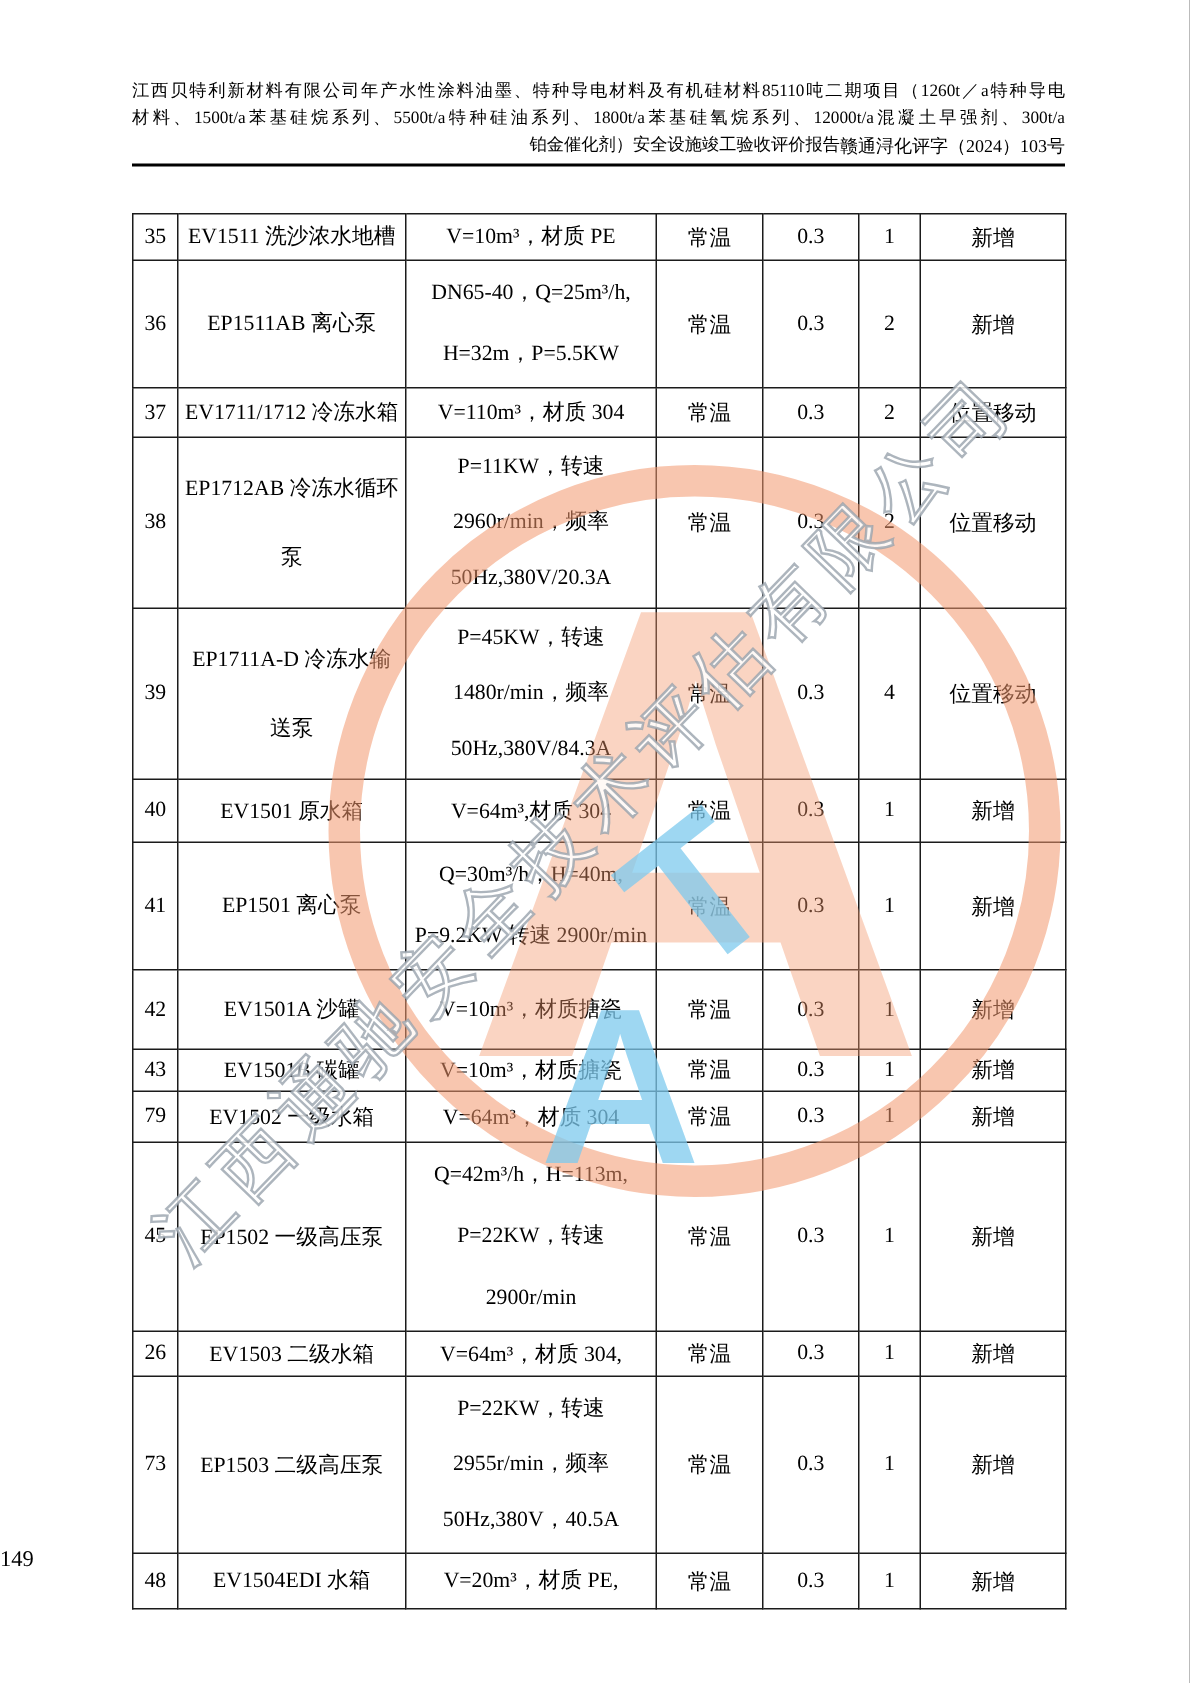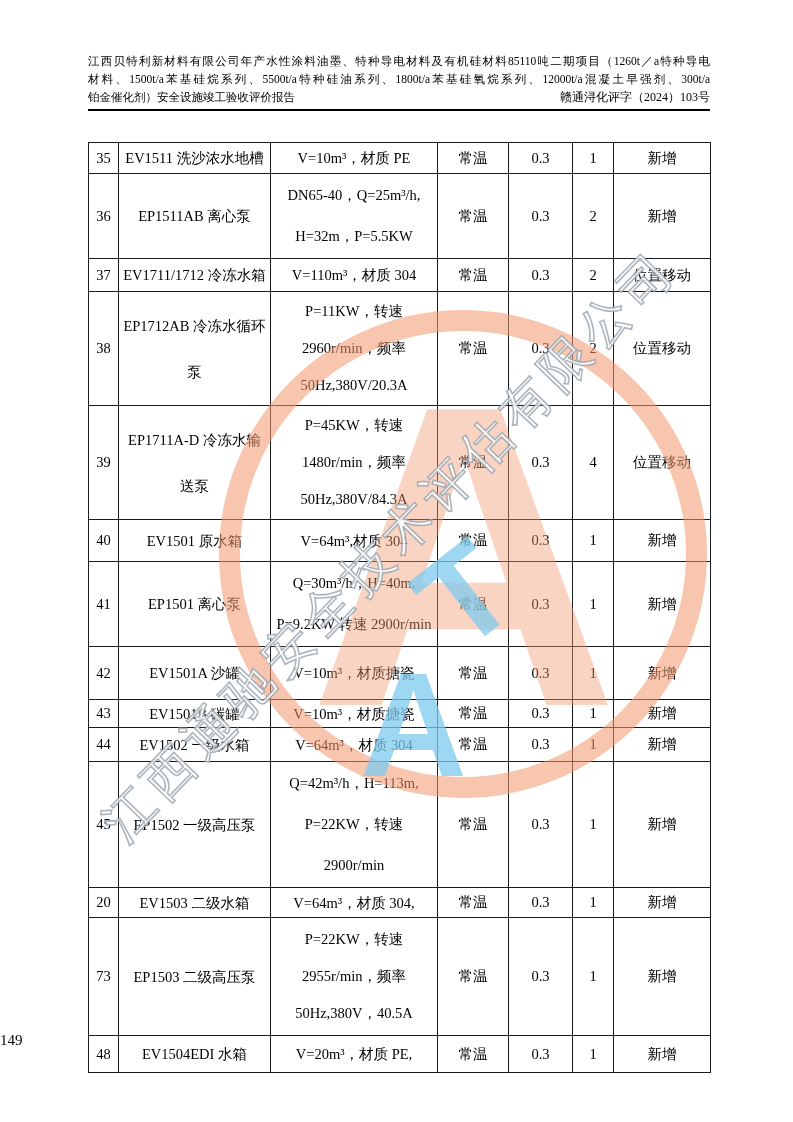--- a/index.html
+++ b/index.html
@@ -13,21 +13,21 @@
     overflow:hidden;
   }
   
   .header{
     position:absolute;left:88px;top:52px;width:622px;
     font-size:11.5px;line-height:18px;
     border-bottom:2px solid #000;
     padding-bottom:3px;
   }
   .h-line{white-space:nowrap;overflow:hidden;text-align:justify;text-align-last:justify;}
-  .h-line3{display:flex;justify-content:space-between;align-items:flex-end;}
+  .h-line3{display:flex;justify-content:flex-end;align-items:flex-end;}
   .docnum{font-weight:normal;font-size:12px;white-space:nowrap;}
   
   table.equip{
     position:absolute;left:88px;top:142px;
     width:622px;
     border-collapse:collapse;
     table-layout:fixed;
     z-index:1;
   }
   table.equip td{
@@ -223,21 +223,21 @@
           <td class="name">EV1501B 碳罐</td>
           <td class="spec">
             <div>V=10m³，材质搪瓷</div>
           </td>
           <td class="temp">常温</td>
           <td class="pressure">0.3</td>
           <td class="qty">1</td>
           <td class="status">新增</td>
         </tr>
         <tr class="lines-1">
-          <td class="no">44</td>
+          <td class="no">79</td>
           <td class="name">EV1502 一级水箱</td>
           <td class="spec">
             <div>V=64m³，材质 304</div>
           </td>
           <td class="temp">常温</td>
           <td class="pressure">0.3</td>
           <td class="qty">1</td>
           <td class="status">新增</td>
         </tr>
         <tr class="lines-2">
@@ -246,21 +246,21 @@
           <td class="spec">
             <div>Q=42m³/h，H=113m,</div>
             <div>P=22KW，转速 2900r/min</div>
           </td>
           <td class="temp">常温</td>
           <td class="pressure">0.3</td>
           <td class="qty">1</td>
           <td class="status">新增</td>
         </tr>
         <tr class="lines-1">
-          <td class="no">20</td>
+          <td class="no">26</td>
           <td class="name">EV1503 二级水箱</td>
           <td class="spec">
             <div>V=64m³，材质 304,</div>
           </td>
           <td class="temp">常温</td>
           <td class="pressure">0.3</td>
           <td class="qty">1</td>
           <td class="status">新增</td>
         </tr>
         <tr class="lines-3">

